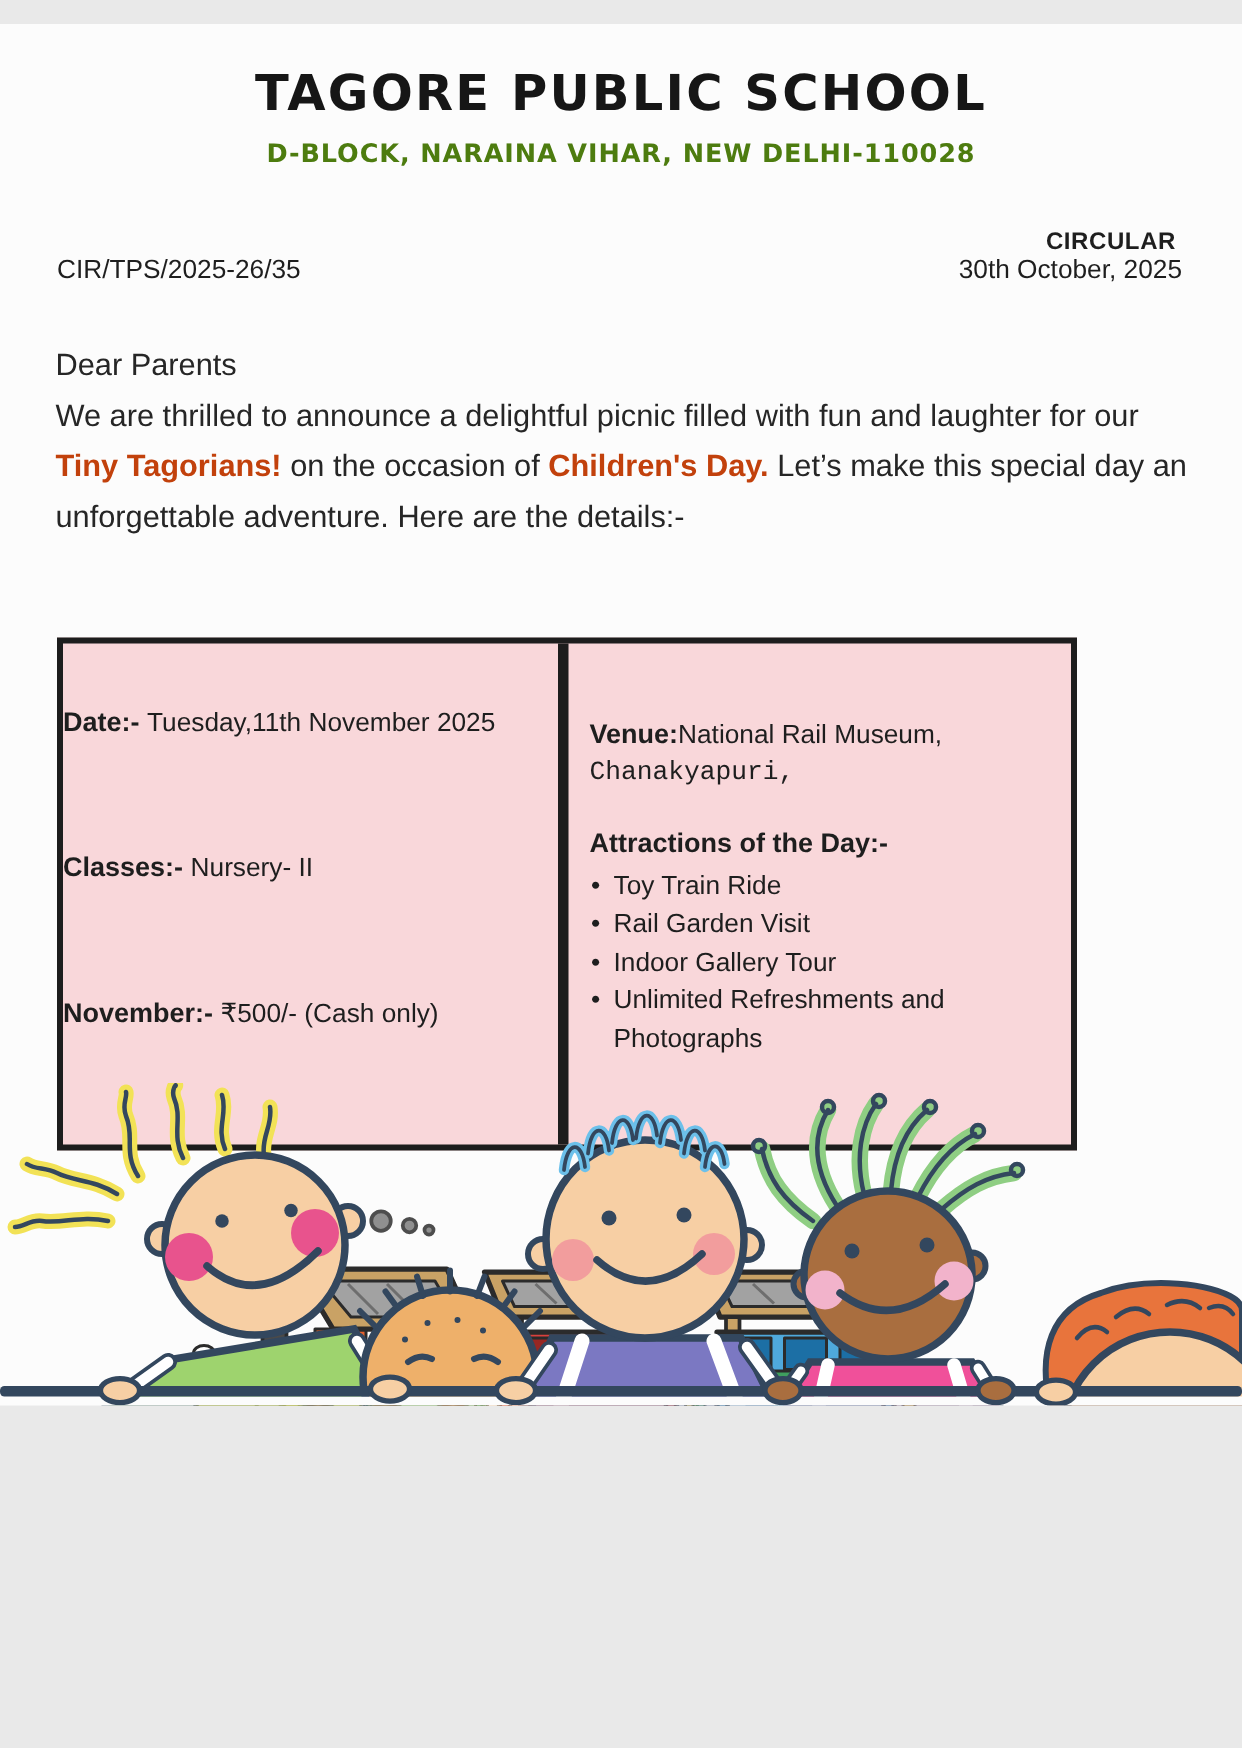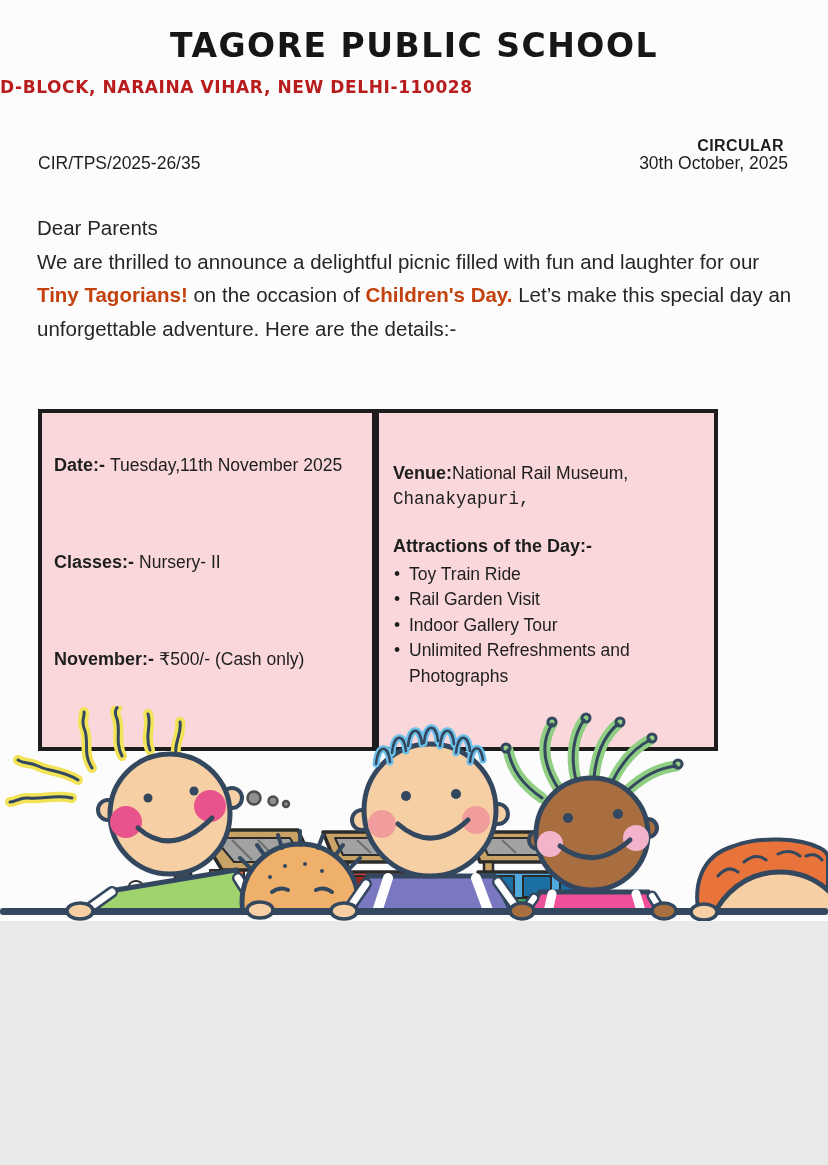--- a/index.html
+++ b/index.html
@@ -1,29 +1,29 @@
 <!DOCTYPE html>
 <html><head>
 <meta charset="utf-8">
 <style>
   html,body{margin:0;padding:0;background:#e9e9e9;}
   .page{
-    position:relative;width:828px;height:921px;margin:0 auto;
+    position:relative;width:828px;height:921px;margin:16px auto;
     background:#fcfcfc;overflow:hidden;
     font-family:"Liberation Sans","DejaVu Sans",sans-serif;color:#1e1e1e;
   }
   
   .school-name{
     margin:0;padding-top:26px;text-align:center;
     font-family:"DejaVu Sans","Liberation Sans",sans-serif;
     font-size:33px;font-weight:800;letter-spacing:1.5px;color:#161616;
   }
   .school-address{
-    margin-top:12px;font-weight:700;font-size:17px;
-    letter-spacing:.6px;color:#b91c1c;
+    margin-top:12px;text-align:center;font-weight:700;font-size:17px;
+    letter-spacing:.6px;color:#4d7c0f;
     font-family:"DejaVu Sans","Liberation Sans",sans-serif;
   }
   .circ-title{
     position:absolute;top:137px;left:0;width:784px;text-align:right;
     font-size:16px;font-weight:700;letter-spacing:.4px;
   }
   .ref-row{
     position:absolute;top:153px;left:38px;right:40px;
     display:flex;justify-content:space-between;font-size:17.5px;
   }
@@ -34,21 +34,21 @@
   }
   .letter-body p{margin:0;}
   .letter-body b{color:#c2410c;}
   
   .details-table{
     position:absolute;top:409px;left:38px;width:680px;height:342px;
     box-sizing:border-box;background:#f9d7da;border:4px solid #1d1d1d;
     display:flex;
   }
   .cell{box-sizing:border-box;}
-  .cell.left{width:337px;border-right:7px solid #1d1d1d;padding-left:12px;}
+  .cell.left{width:337px;border-right:7px solid #1d1d1d;}
   .cell.right{flex:1;padding:48px 10px 0 14px;font-size:17.5px;line-height:25.5px;}
   .drow{font-size:17.5px;}
   .drow b{font-size:18px;}
   .drow .val{margin-left:5px;}
   .drow.r1{margin-top:42px;}
   .drow.r2{margin-top:76px;}
   .drow.r3{margin-top:76px;}
   .venue-line1 b{font-size:18px;}
   .venue-center{width:272px;font-family:Liberation Mono, monospace;}
   .attr-head{font-weight:700;font-size:18px;margin-top:22px;}

